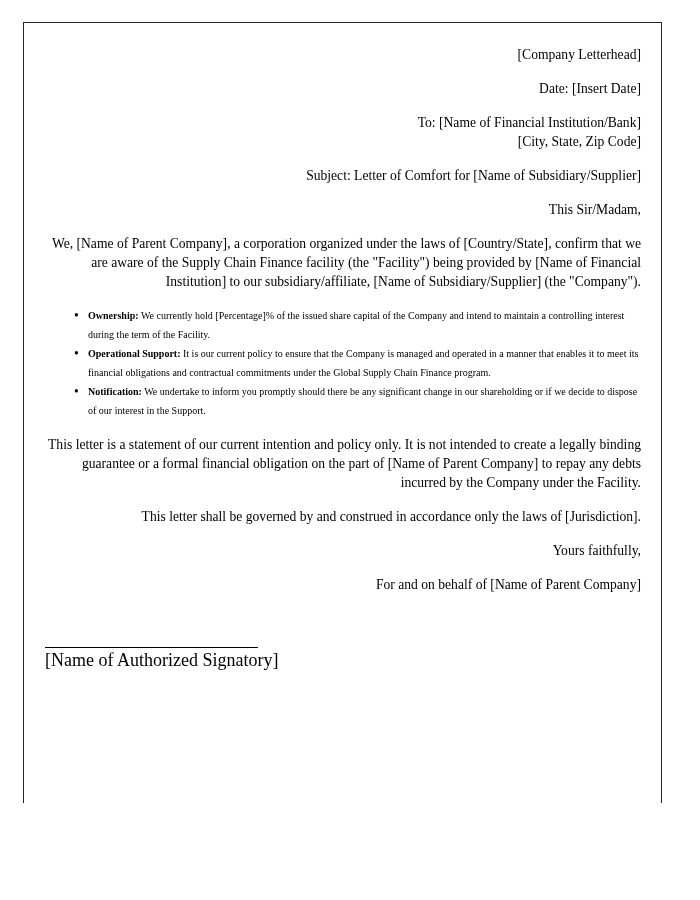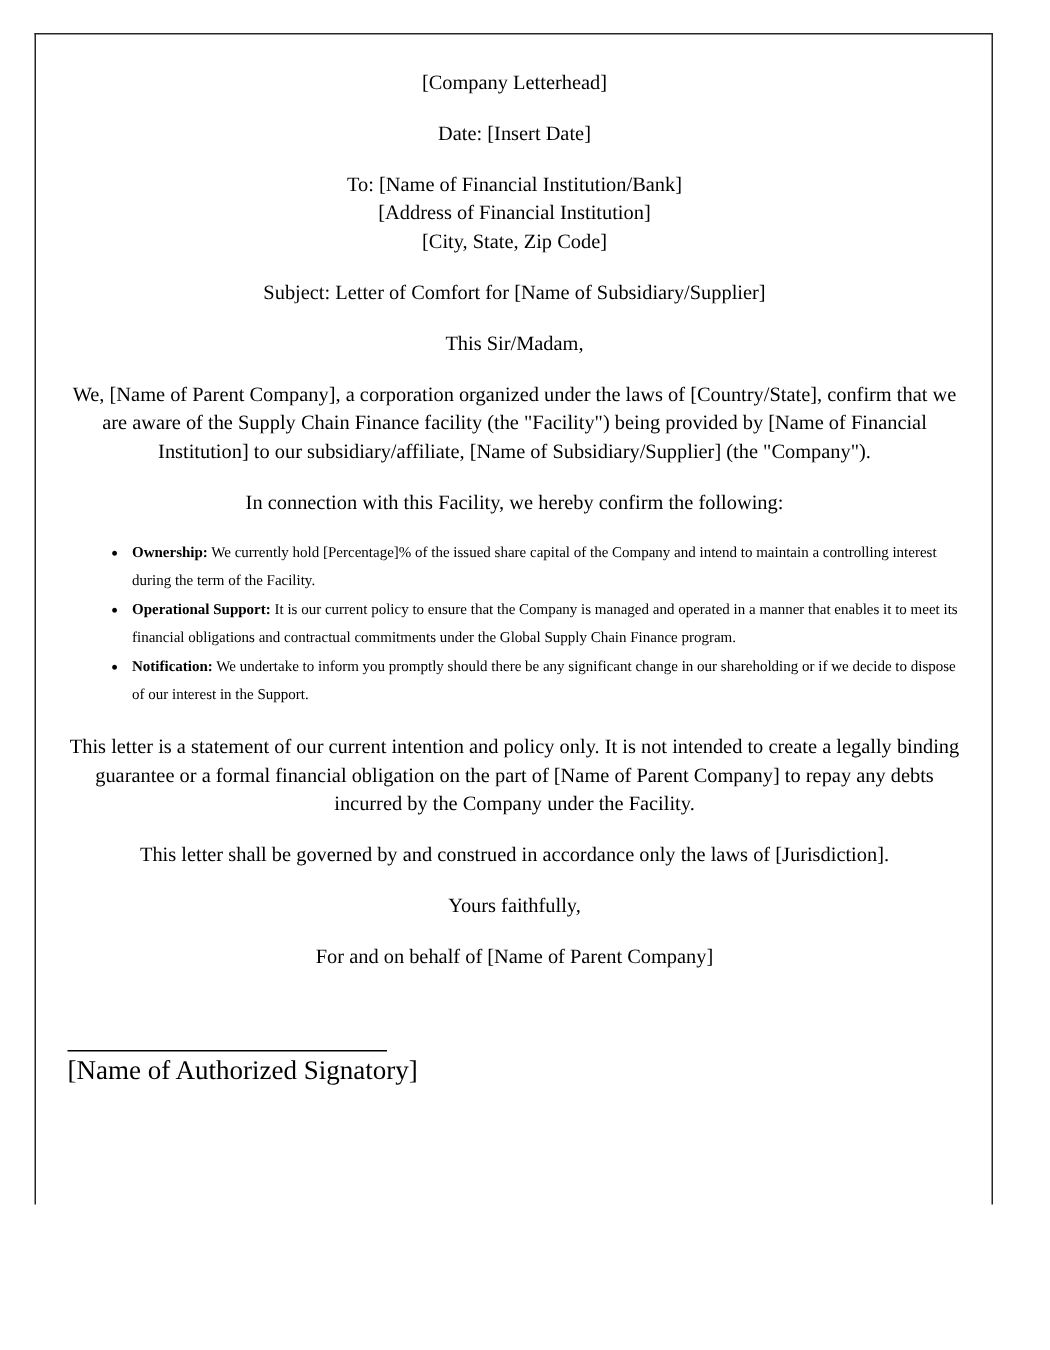--- a/index.html
+++ b/index.html
@@ -29,21 +29,21 @@
   }
 
   .page-inner {
     padding: 22px 20px 0 21px;
   }
 
   .para {
     font-size: 13.6px;
     line-height: 19px;
     margin: 0 0 15px 0;
-    text-align: center;
+    text-align: right;
     white-space: normal;
   }
 
   .para.block-lines {
   }
 
   .bullets {
     list-style: none;
     margin: 0 0 15px 0;
     padding: 0;
@@ -87,31 +87,29 @@
 
 <div class="page">
   <div class="page-inner">
 
     <p class="para">[Company Letterhead]</p>
 
     <p class="para">Date: [Insert Date]</p>
 
     <div class="para block-lines">
       <div>To: [Name of Financial Institution/Bank]</div>
-      <div>[Address of Financial Institution]</div>
       <div>[City, State, Zip Code]</div>
     </div>
 
     <p class="para">Subject: Letter of Comfort for [Name of Subsidiary/Supplier]</p>
 
     <p class="para">This Sir/Madam,</p>
 
     <p class="para">We, [Name of Parent Company], a corporation organized under the laws of [Country/State], confirm that we are aware of the Supply Chain Finance facility (the "Facility") being provided by [Name of Financial Institution] to our subsidiary/affiliate, [Name of Subsidiary/Supplier] (the "Company").</p>
 
-    <p class="para">In connection with this Facility, we hereby confirm the following:</p>
 
     <ul class="bullets">
       <li><b>Ownership:</b><span> We currently hold [Percentage]% of the issued share capital of the Company and intend to maintain a controlling interest during the term of the Facility.</span></li>
       <li><b>Operational Support:</b><span> It is our current policy to ensure that the Company is managed and operated in a manner that enables it to meet its financial obligations and contractual commitments under the Global Supply Chain Finance program.</span></li>
       <li><b>Notification:</b><span> We undertake to inform you promptly should there be any significant change in our shareholding or if we decide to dispose of our interest in the Support.</span></li>
     </ul>
 
     <p class="para">This letter is a statement of our current intention and policy only. It is not intended to create a legally binding guarantee or a formal financial obligation on the part of [Name of Parent Company] to repay any debts incurred by the Company under the Facility.</p>
 
     <p class="para">This letter shall be governed by and construed in accordance only the laws of [Jurisdiction].</p>

